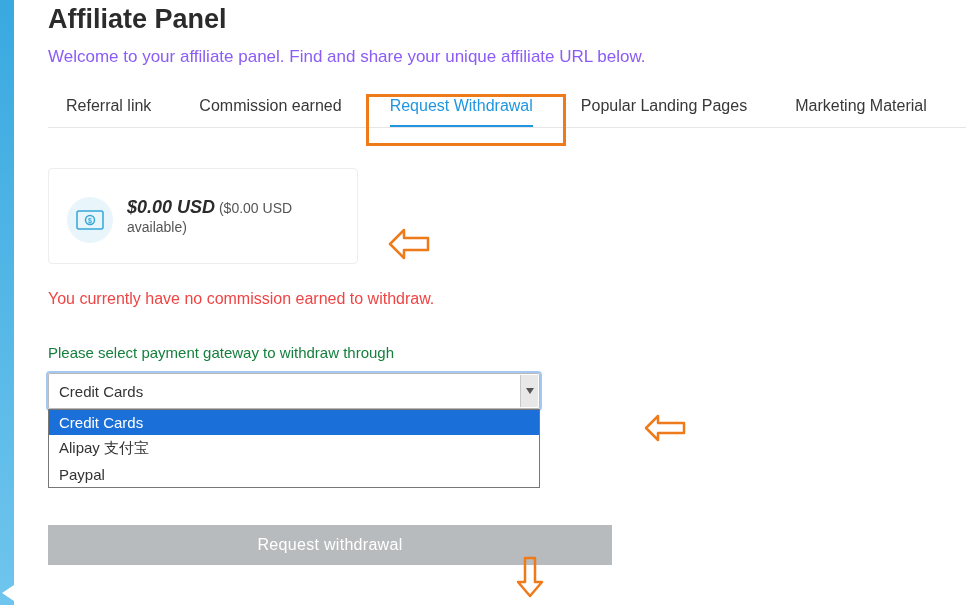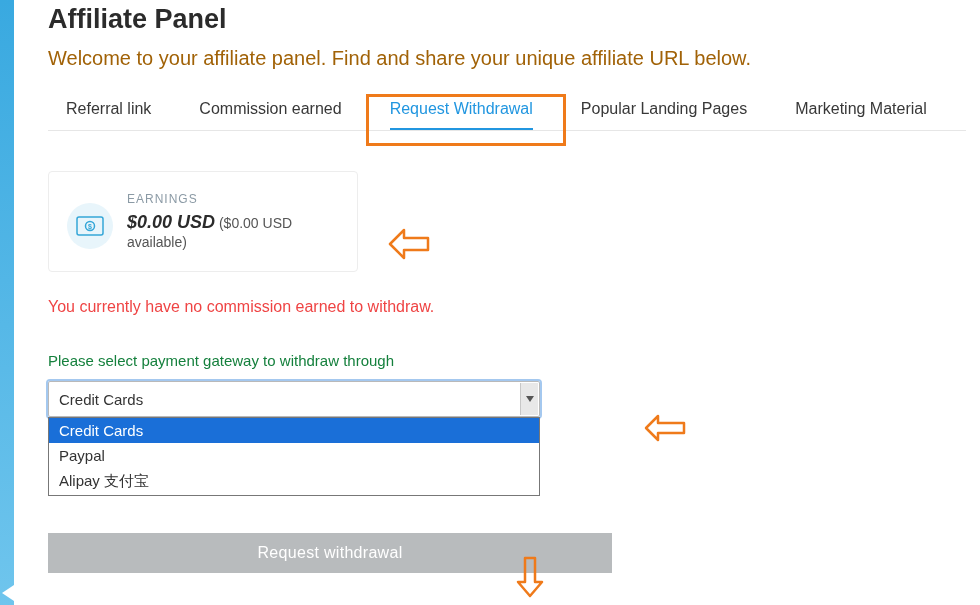--- a/index.html
+++ b/index.html
@@ -31,22 +31,22 @@
       padding-top: 4px;
       width: 918px;
     }
     h1 {
       font-size: 27px;
       font-weight: 700;
       color: #2b2b2b;
       margin-bottom: 12px;
     }
     .subtitle {
-      font-size: 20px;
-      color: #a16207;
+      font-size: 17px;
+      color: #8b5cf6;
       margin-bottom: 22px;
     }
     .tabs {
       display: flex;
       border-bottom: 1px solid #e6e6e6;
       gap: 12px;
       margin-bottom: 40px;
     }
     .tab {
       padding: 8px 18px 12px 18px;
@@ -203,21 +203,20 @@
 
   <div class="earnings-card">
     <div class="earnings-icon">
       <svg width="28" height="20" viewBox="0 0 28 20">
         <rect x="1" y="1" width="26" height="18" rx="2" fill="none" stroke="#34a6d8" stroke-width="1.5"></rect>
         <circle cx="14" cy="10" r="4.5" fill="none" stroke="#34a6d8" stroke-width="1.5"></circle>
         <text x="14" y="13" text-anchor="middle" font-size="7" fill="#34a6d8" font-weight="bold">$</text>
       </svg>
     </div>
     <div class="earnings-body">
-      <div class="earnings-label">EARNINGS</div>
       <div>
         <span class="earnings-value">$0.00 USD</span><span class="earnings-available"> ($0.00 USD available)</span>
       </div>
     </div>
   </div>
 
   <div class="no-commission">You currently have no commission earned to withdraw.</div>
 
   <div class="gateway-label">Please select payment gateway to withdraw through</div>
 
@@ -225,22 +224,22 @@
     <div class="select-box">
       <span>Credit Cards</span>
       <div class="select-arrow">
         <svg width="8" height="6" viewBox="0 0 8 6">
             <path d="M0 0 L8 0 L4 6 Z" fill="#555"></path>
           </svg>
       </div>
     </div>
     <div class="dropdown-list">
       <div class="dropdown-item selected">Credit Cards</div>
+      <div class="dropdown-item">Alipay 支付宝</div>
       <div class="dropdown-item">Paypal</div>
-      <div class="dropdown-item">Alipay 支付宝</div>
     </div>
   </div>
 
   <button class="request-btn">Request withdrawal</button>
 </div>
 
 <div class="tab-highlight"></div>
 
 <div class="arrow1 arrow-left">
   <svg width="42" height="36" viewBox="0 0 42 36">

